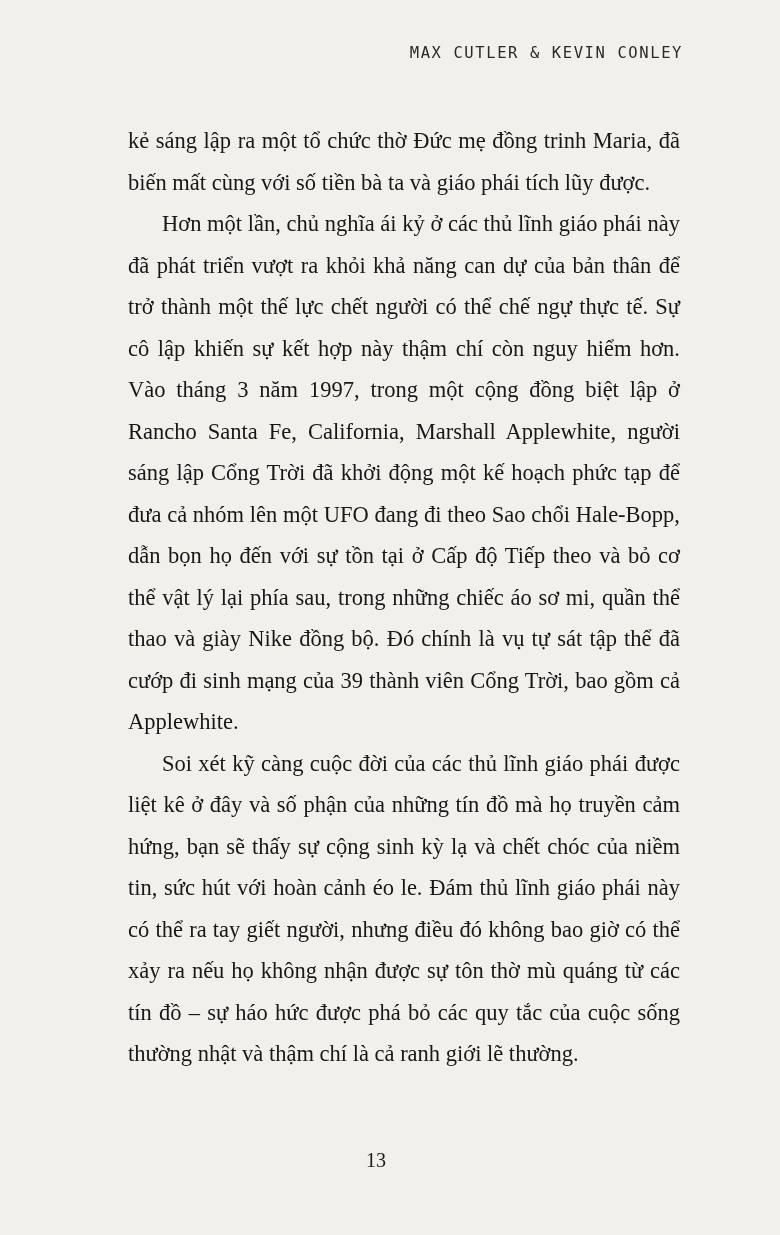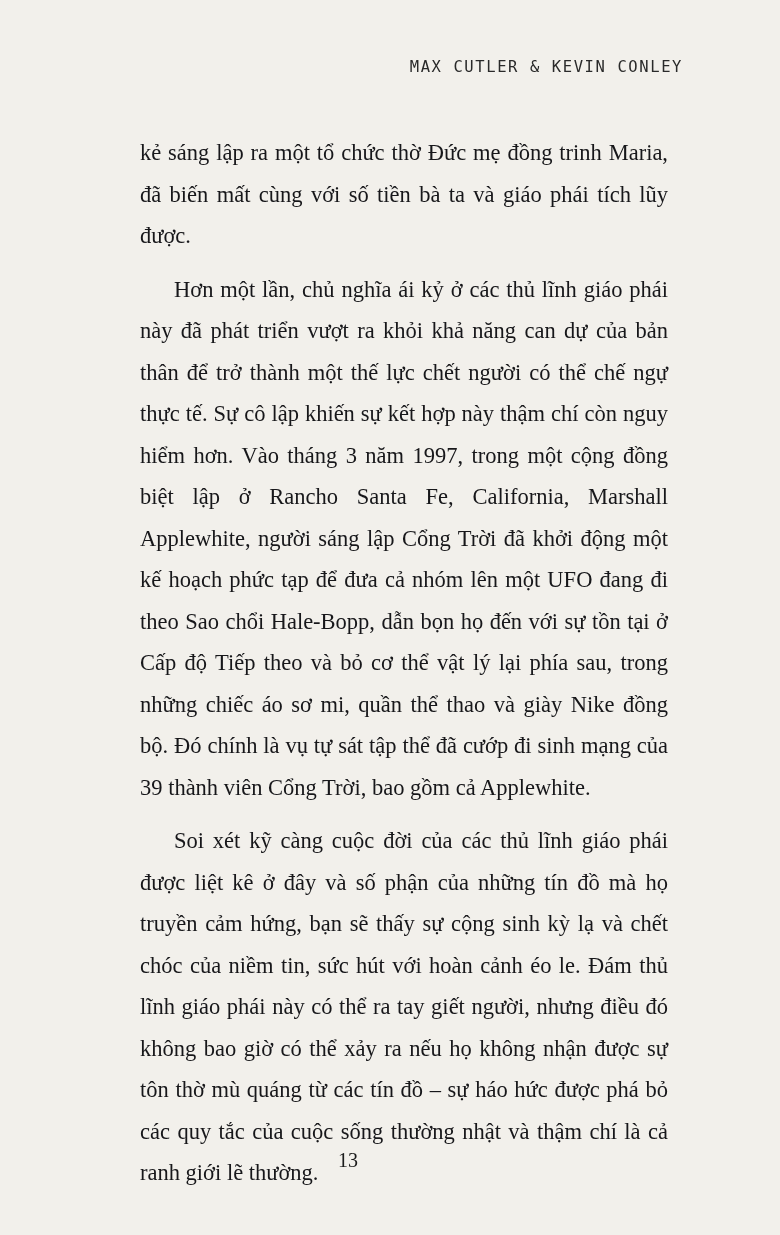--- a/index.html
+++ b/index.html
@@ -15,37 +15,37 @@
     overflow: hidden;
   }
   .page {
     position: relative;
     width: 780px;
     height: 1235px;
     box-sizing: border-box;
   }
   .running-head {
     position: absolute;
-    top: 58px;
+    top: 44px;
     right: 97px;
     font-family: "DejaVu Sans Mono", monospace;
     font-size: 15.5px;
     letter-spacing: 1.6px;
     color: #2a2a2a;
     text-transform: uppercase;
     white-space: nowrap;
   }
   .body-col {
     position: absolute;
     top: 120px;
     left: 128px;
     width: 552px;
   }
   p.para {
-    margin: 12px;
+    margin: 0;
     font-size: 22.5px;
     line-height: 41.5px;
     text-align: justify;
     text-justify: inter-word;
     hyphens: none;
     color: #17171a;
   }
   p.para + p.para {
     text-indent: 34px;
   }
@@ -54,20 +54,21 @@
   }
   .folio {
     position: absolute;
     bottom: 63px;
     left: 0;
     width: 696px;
     text-align: center;
     font-size: 20px;
     color: #1b1b1b;
     font-family: "Liberation Serif", serif;
+    padding-left: 28px;
   }
 </style>
 </head>
 <body>
 
 <div class="page">
 
   <div class="running-head">MAX CUTLER &amp; KEVIN CONLEY</div>
 
   <div class="body-col">

